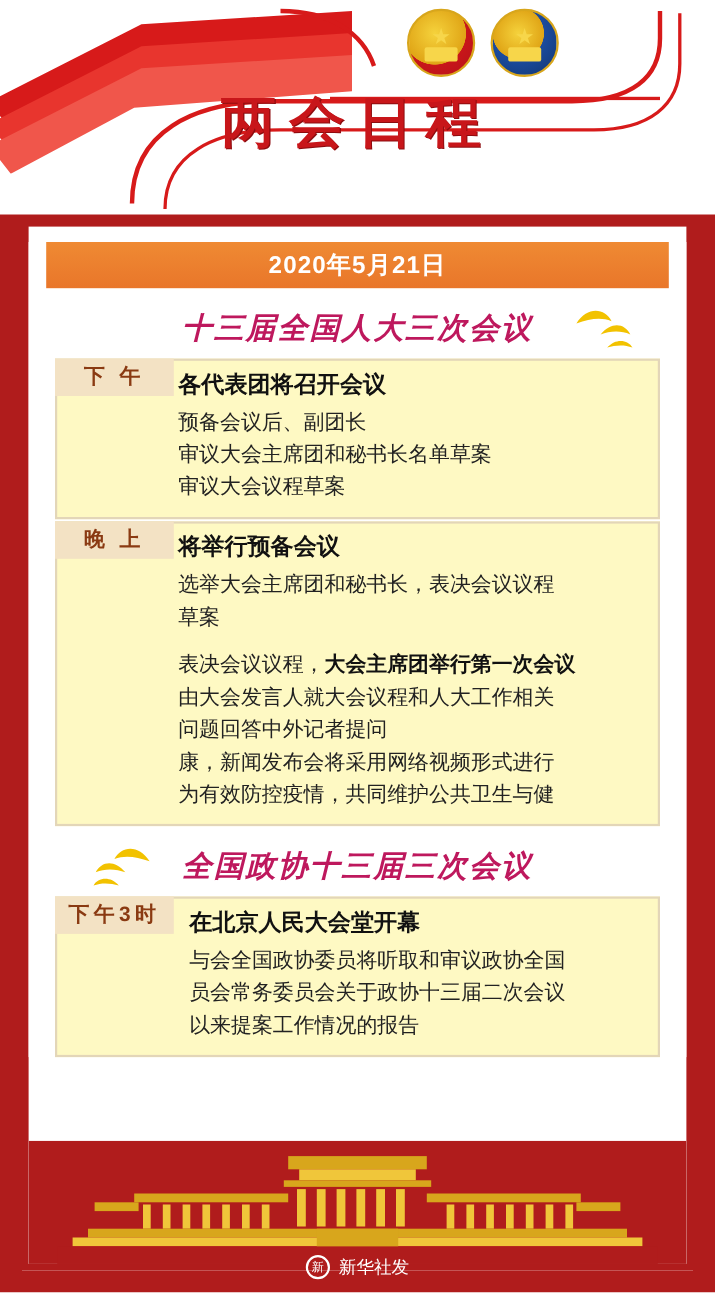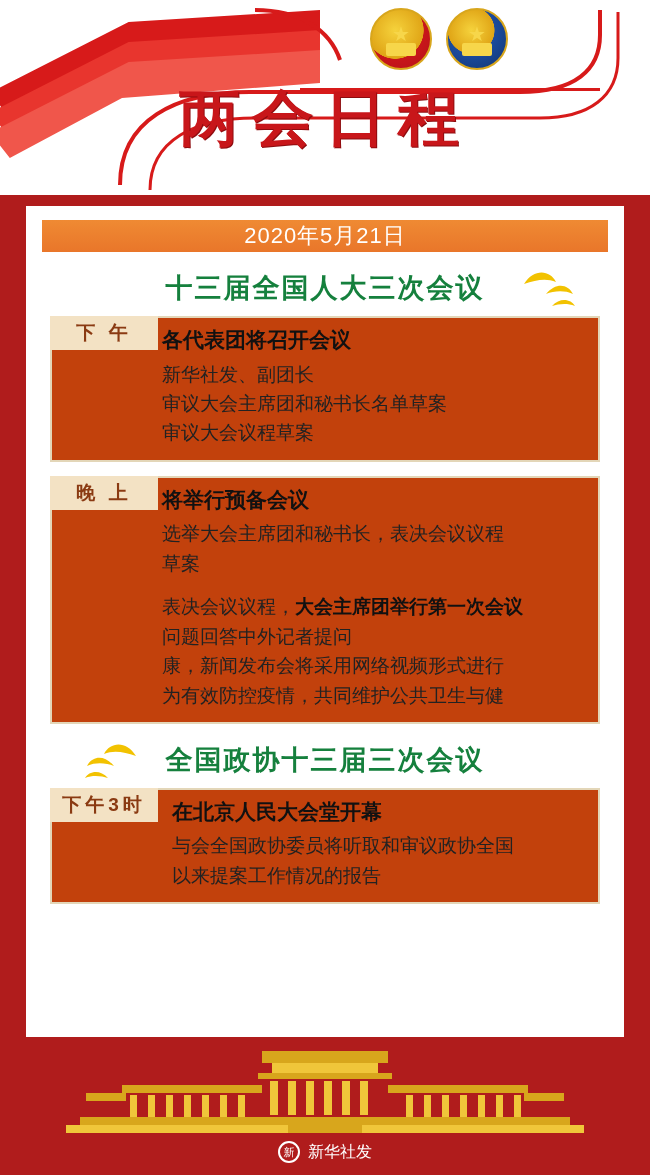--- a/index.html
+++ b/index.html
@@ -38,21 +38,21 @@
          clip-path: polygon(0% 55%, 42% 8%, 100% 0%, 100% 22%, 40% 32%, 6% 72%);
   }
   .swoosh {
     position: absolute; left: 0; top: 0; width: 650px; height: 195px;
   }
   .title-cn {
     position: absolute;
     left: 0; right: 0; top: 78px;
     text-align: center;
     font-family: "DejaVu Serif", "Liberation Serif", serif;
-    font-size: 61px;
+    font-size: 50px;
     font-weight: bold;
     letter-spacing: 12px;
     color: #c8161a;
     text-shadow: 1px 1px 0 #8d0c0f;
   }
   .emblem-wrap {
     position: absolute; top: 8px; left: 370px;
     display: flex; gap: 14px; align-items: center;
   }
   .emblem {
@@ -82,47 +82,48 @@
     width: 610px; height: 955px;
     background: #ffffff;
     border: 6px solid #b01c1c;
   }
   .inner {
     padding: 0;
     background: #ffffff;
   }
   .date-bar {
     margin: 14px 16px 0 16px;
-    height: 32px;
+    height: 42px;
     background: linear-gradient(180deg,#ef8a33,#e9762a);
     color: #ffffff;
-    font-size: 22px; font-weight: normal;
+    font-size: 22px; font-weight: bold;
     display: flex; align-items: center; justify-content: center;
     letter-spacing: 1px;
   }
   .section-title {
     margin: 18px 0 10px 0;
     text-align: center;
     font-size: 27px; font-weight: bold;
-    color: #15803d;
+    color: #be185d;
     letter-spacing: 2px;
     position: relative;
+    font-style: italic;
   }
   .birds {
     position: absolute; top: -6px;
     font-size: 0;
   }
   .birds svg { display:block; }
   .birds.right { right: 38px; top: -4px; }
   .birds.left  { left: 48px; top: -4px; }
 
   .card {
-    margin: 0 24px 14px 24px;
+    margin: 0 24px 2px 24px;
     border: 2px solid #e3d6b8;
-    background: #c2410c;
+    background: #fef9c3;
     position: relative;
     padding: 0 0 12px 0;
   }
   .tag {
     display: inline-block;
     min-width: 108px;
     height: 34px; line-height: 34px;
     background: #f3e2c4;
     color: #8a3a12;
     font-size: 19px; font-weight: bold;
@@ -207,35 +208,36 @@
             <path d="M30,28 C40,16 52,18 57,28 C48,24 38,25 30,28 Z" fill="#f2c200"></path>
             <path d="M36,40 C44,31 55,33 59,40 C51,37 43,38 36,40 Z" fill="#f2c200"></path>
           </svg>
         </span>
       </div>
 
       <div class="card">
         <div class="tag">下 午</div>
         <div class="card-body">
           <div class="hl">各代表团将召开会议</div>
-          <div class="ln">新华社发、副团长</div>
+          <div class="ln">预备会议后、副团长</div>
           <div class="ln">审议大会主席团和秘书长名单草案</div>
           <div class="ln">审议大会议程草案</div>
         </div>
       </div>
 
       <div class="card">
         <div class="tag">晚 上</div>
         <div class="card-body">
           <div class="hl">将举行预备会议</div>
           <div class="ln">选举大会主席团和秘书长，表决会议议程</div>
           <div class="ln">草案</div>
           <div class="ln sp">
             <span>表决会议议程，</span><b>大会主席团举行第一次会议</b>
           </div>
+          <div class="ln">由大会发言人就大会议程和人大工作相关</div>
           <div class="ln">问题回答中外记者提问</div>
           <div class="ln">康，新闻发布会将采用网络视频形式进行</div>
           <div class="ln">为有效防控疫情，共同维护公共卫生与健</div>
         </div>
       </div>
 
       <div class="section-title">
         <span class="birds left">
           <svg width="70" height="46" viewBox="0 0 70 46">
             <path d="M62,18 C52,2 36,4 30,16 C40,12 50,14 62,18 Z" fill="#f2c200"></path>
@@ -244,20 +246,21 @@
           </svg>
         </span>
         <span>全国政协十三届三次会议</span>
       </div>
 
       <div class="card">
         <div class="tag">下午3时</div>
         <div class="card-body wide">
           <div class="hl">在北京人民大会堂开幕</div>
           <div class="ln">与会全国政协委员将听取和审议政协全国</div>
+          <div class="ln">员会常务委员会关于政协十三届二次会议</div>
           <div class="ln">以来提案工作情况的报告</div>
         </div>
       </div>
 
     </div>
 
     <svg class="footer-art" viewBox="0 0 598 112" preserveAspectRatio="none">
       <rect x="0" y="0" width="598" height="112" fill="#b01c1c"></rect>
 
       <rect x="236" y="14" width="126" height="12" fill="#d8a61c"></rect>

